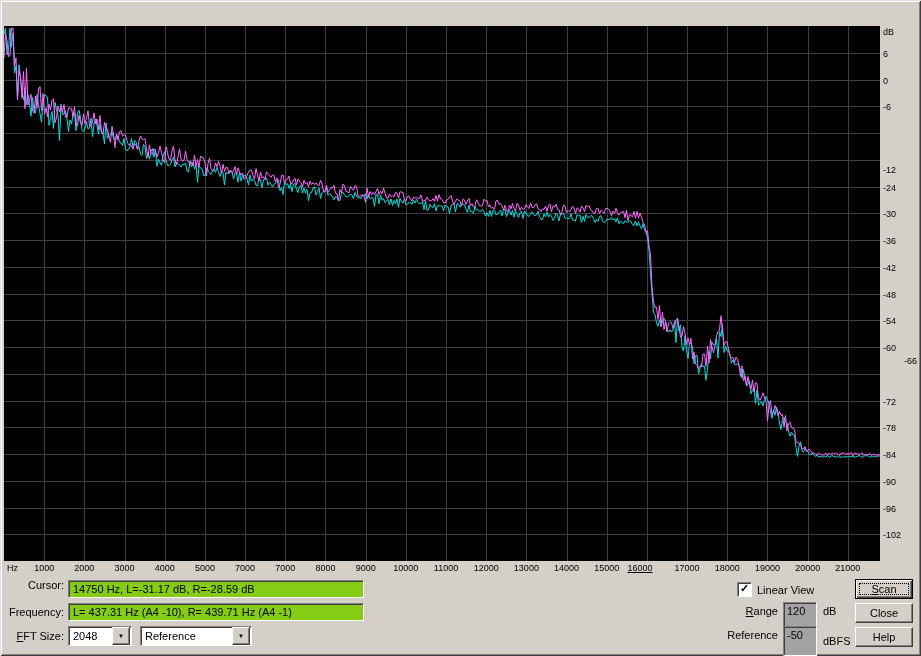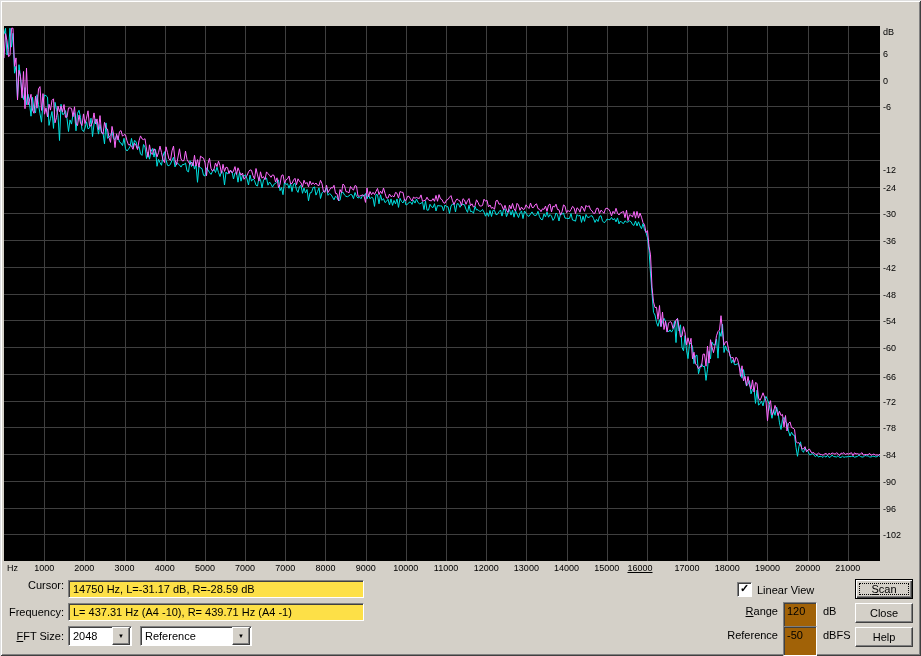--- a/index.html
+++ b/index.html
@@ -28,26 +28,26 @@
   .y-labels .tick{position:absolute;left:1px;white-space:nowrap;}
   .y-unit{position:absolute;left:1px;top:1px;}
   .x-labels{position:absolute;left:4px;top:563px;width:913px;height:12px;font-size:9px;}
   .x-labels .tick{position:absolute;transform:translateX(-50%);white-space:nowrap;}
   .x-unit{position:absolute;left:3px;}
   .panel{position:absolute;left:4px;top:578px;width:913px;height:74px;}
   .lbl{position:absolute;white-space:nowrap;}
   .r-align{text-align:right;}
   .u{text-decoration:underline;}
   .field{
-    position:absolute;background:#fde047;border:1px solid;border-color:#808080 #fff #fff #808080;
+    position:absolute;background:#84cc16;border:1px solid;border-color:#808080 #fff #fff #808080;
     box-shadow:inset 1px 1px 0 #404040;height:18px;box-sizing:border-box;
     padding:2px 4px 8px;white-space:nowrap;overflow:hidden;font-size:11px;
   }
   .edit{
-    position:absolute;background:#a16207;border:1px solid;border-color:#808080 #fff #fff #808080;
+    position:absolute;background:#a3a3a3;border:1px solid;border-color:#808080 #fff #fff #808080;
     box-shadow:inset 1px 1px 0 #404040;height:30px;width:34px;box-sizing:border-box;
     padding:2px 3px 0;font-size:11px;
   }
   .combo{
     position:absolute;height:20px;box-sizing:border-box;background:#fff;
     border:1px solid;border-color:#808080 #fff #fff #808080;box-shadow:inset 1px 1px 0 #404040;
     display:flex;align-items:center;
   }
   .combo-value{flex:1;padding-left:4px;white-space:nowrap;overflow:hidden;}
   .combo-btn{
@@ -81,21 +81,21 @@
   .fft-lbl{left:0;top:52px;width:60px;}
   .cursor-field{left:64px;top:2px;width:296px;}
   .freq-field{left:64px;top:25px;width:296px;}
   .combo-size{left:64px;top:48px;width:64px;}
   .combo-window{left:136px;top:48px;width:112px;}
   .range-lbl{left:688px;top:27px;width:86px;}
   .range-edit{left:779px;top:24px;}
   .range-unit{left:819px;top:27px;}
   .ref-lbl{left:688px;top:51px;width:86px;}
   .ref-edit{left:779px;top:48px;}
-  .ref-unit{left:819px;top:51px;}
+  .ref-unit{left:819px;top:57px;}
 </style>
 </head>
 <body>
 
 <div class="window">
 
 
   <div class="plot">
     <svg id="plot-svg" width="876" height="535" viewBox="0 0 876 535">
         <rect x="0" y="0" width="876" height="535" fill="#000000"></rect>
@@ -151,21 +151,21 @@
       <span class="tick" style="top: 76.25px;">-6</span>
       <span class="tick" style="top: 103px; margin-top: 36px;">-12</span>
       <span class="tick" style="top: 129.75px; margin-left: 44px;">-18</span>
       <span class="tick" style="top: 156.5px;">-24</span>
       <span class="tick" style="top: 183.25px;">-30</span>
       <span class="tick" style="top: 210px;">-36</span>
       <span class="tick" style="top: 236.75px;">-42</span>
       <span class="tick" style="top: 263.5px;">-48</span>
       <span class="tick" style="top: 290.25px;">-54</span>
       <span class="tick" style="top: 317px;">-60</span>
-      <span class="tick" style="top: 346px;">-66</span>
+      <span class="tick" style="top: 330px; margin-left: 21px;">-66</span>
       <span class="tick" style="top: 370.5px;">-72</span>
       <span class="tick" style="top: 397.25px;">-78</span>
       <span class="tick" style="top: 424px;">-84</span>
       <span class="tick" style="top: 450.75px;">-90</span>
       <span class="tick" style="top: 477.5px;">-96</span>
       <span class="tick" style="top: 504.25px;">-102</span>
     </div>
 
   <div class="x-labels" id="x-labels">
     <span class="x-unit">Hz</span>

